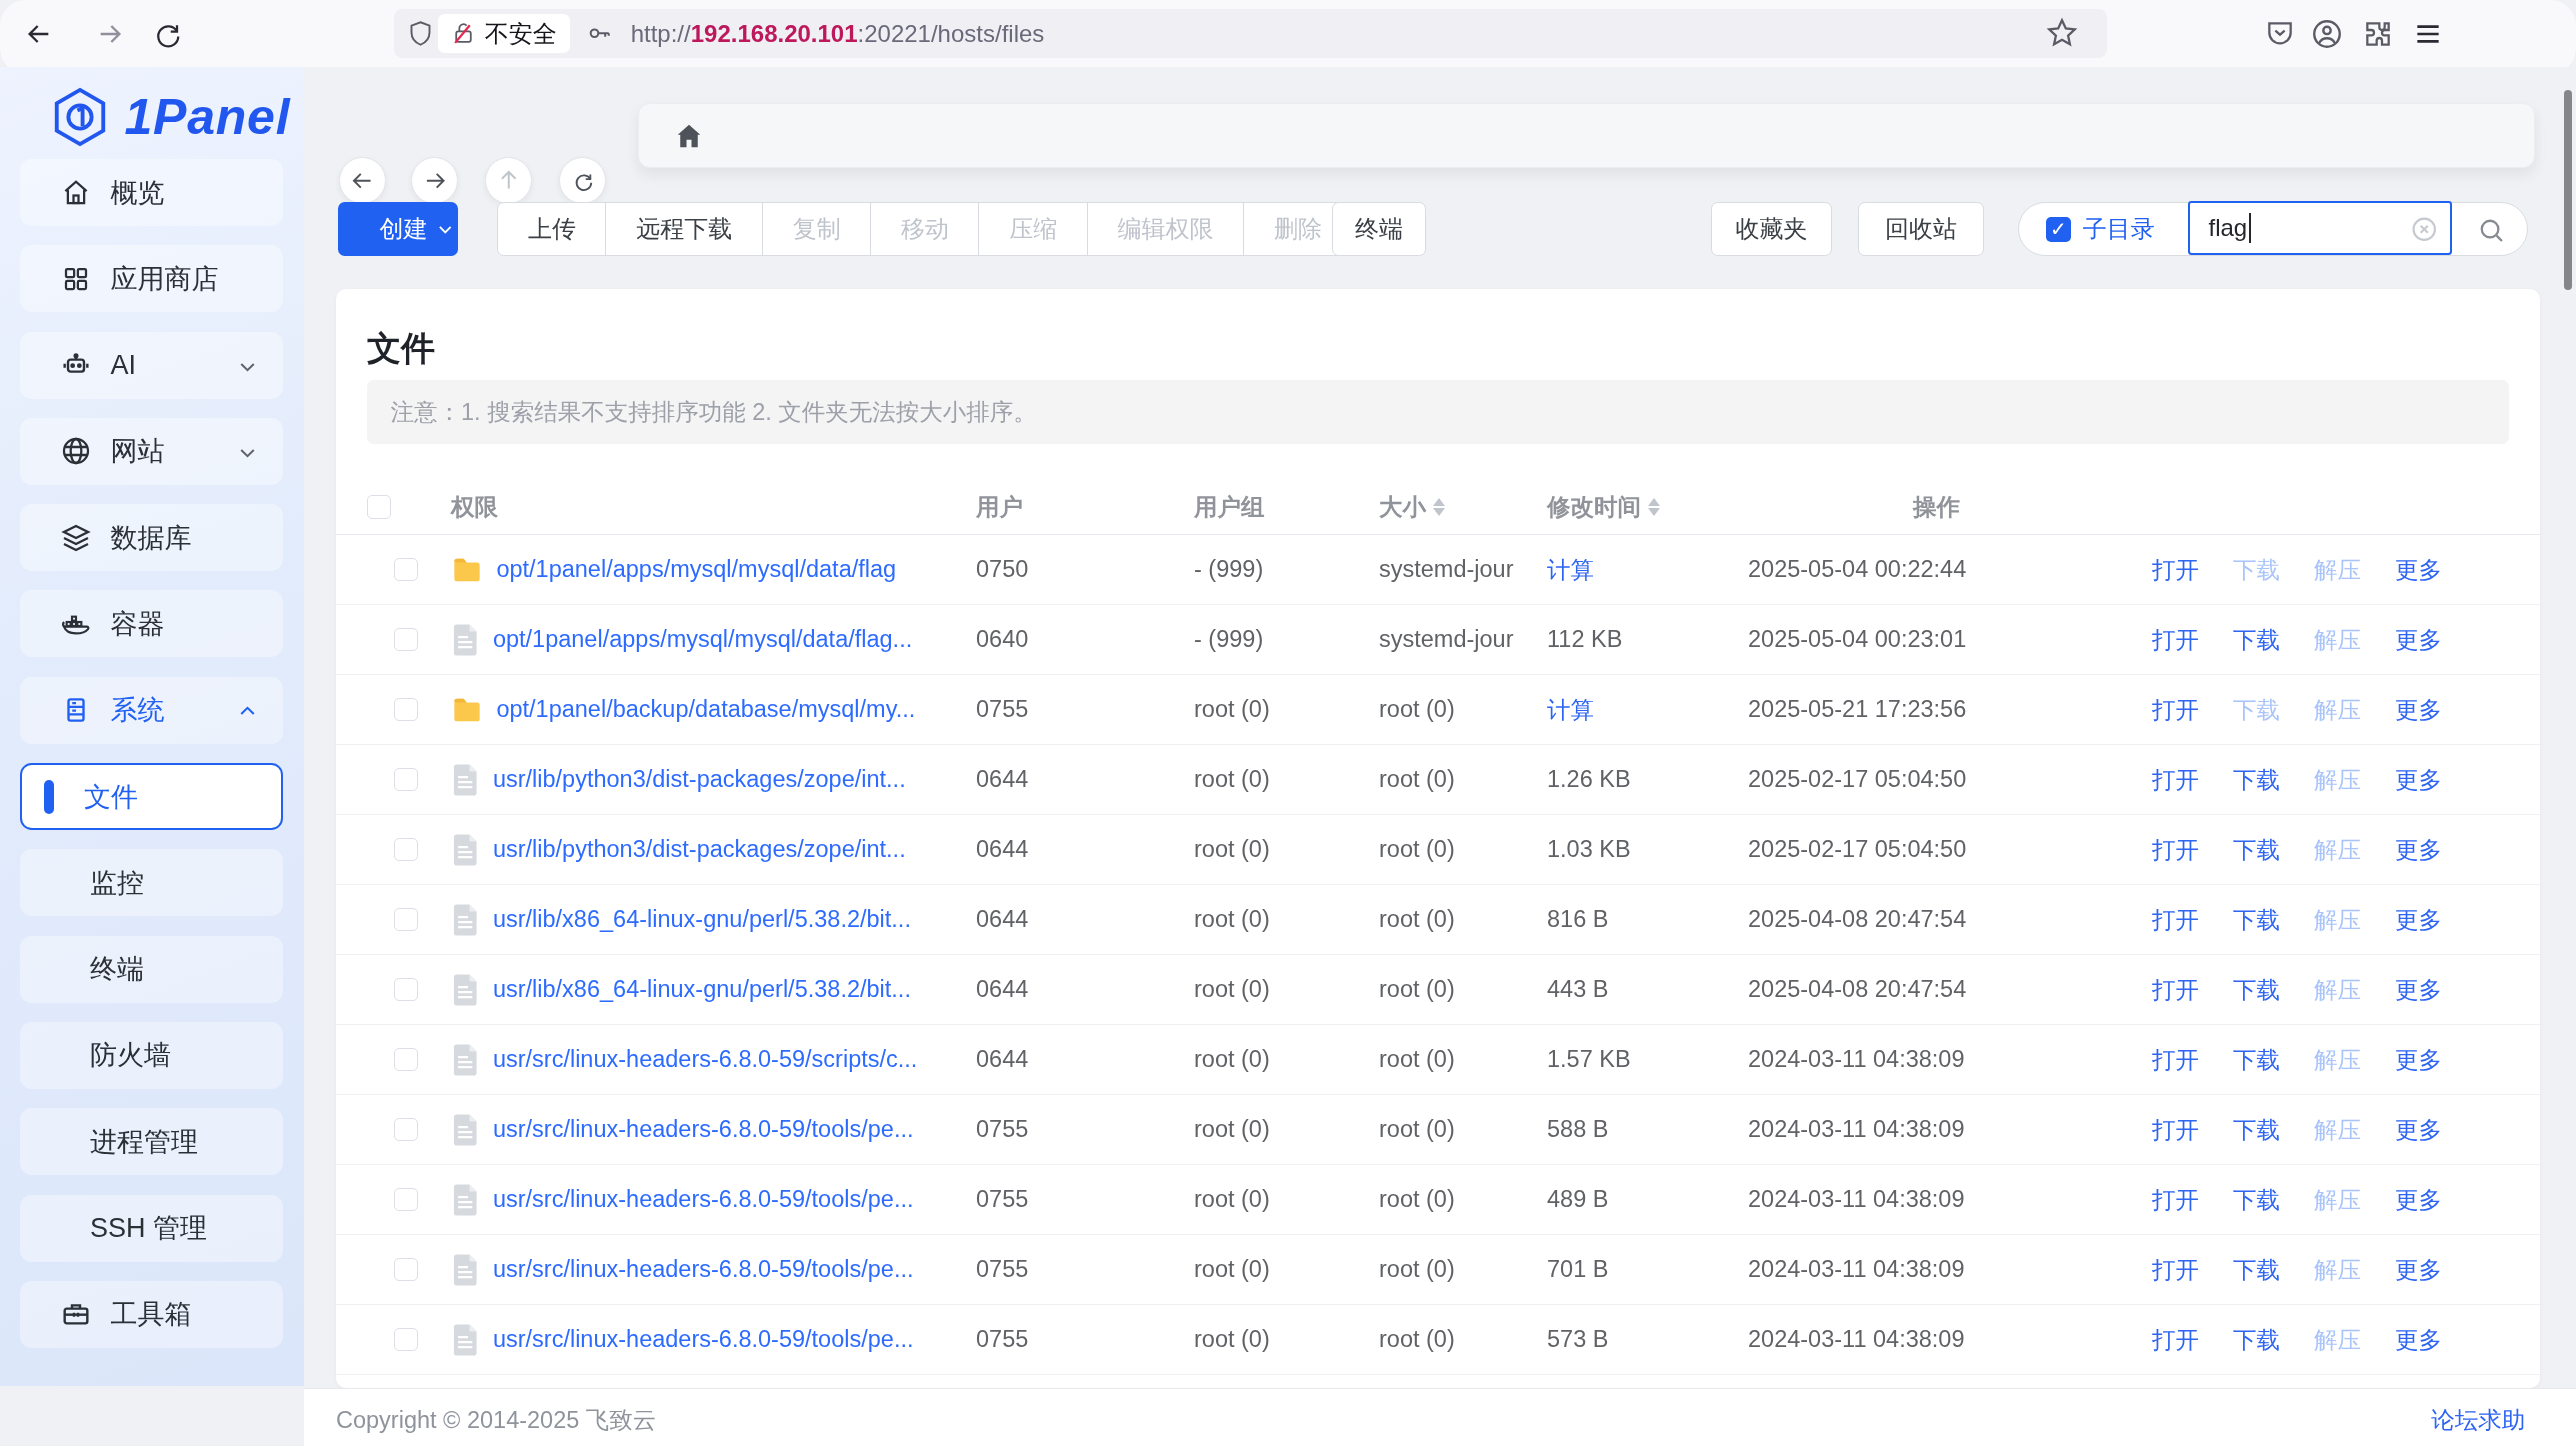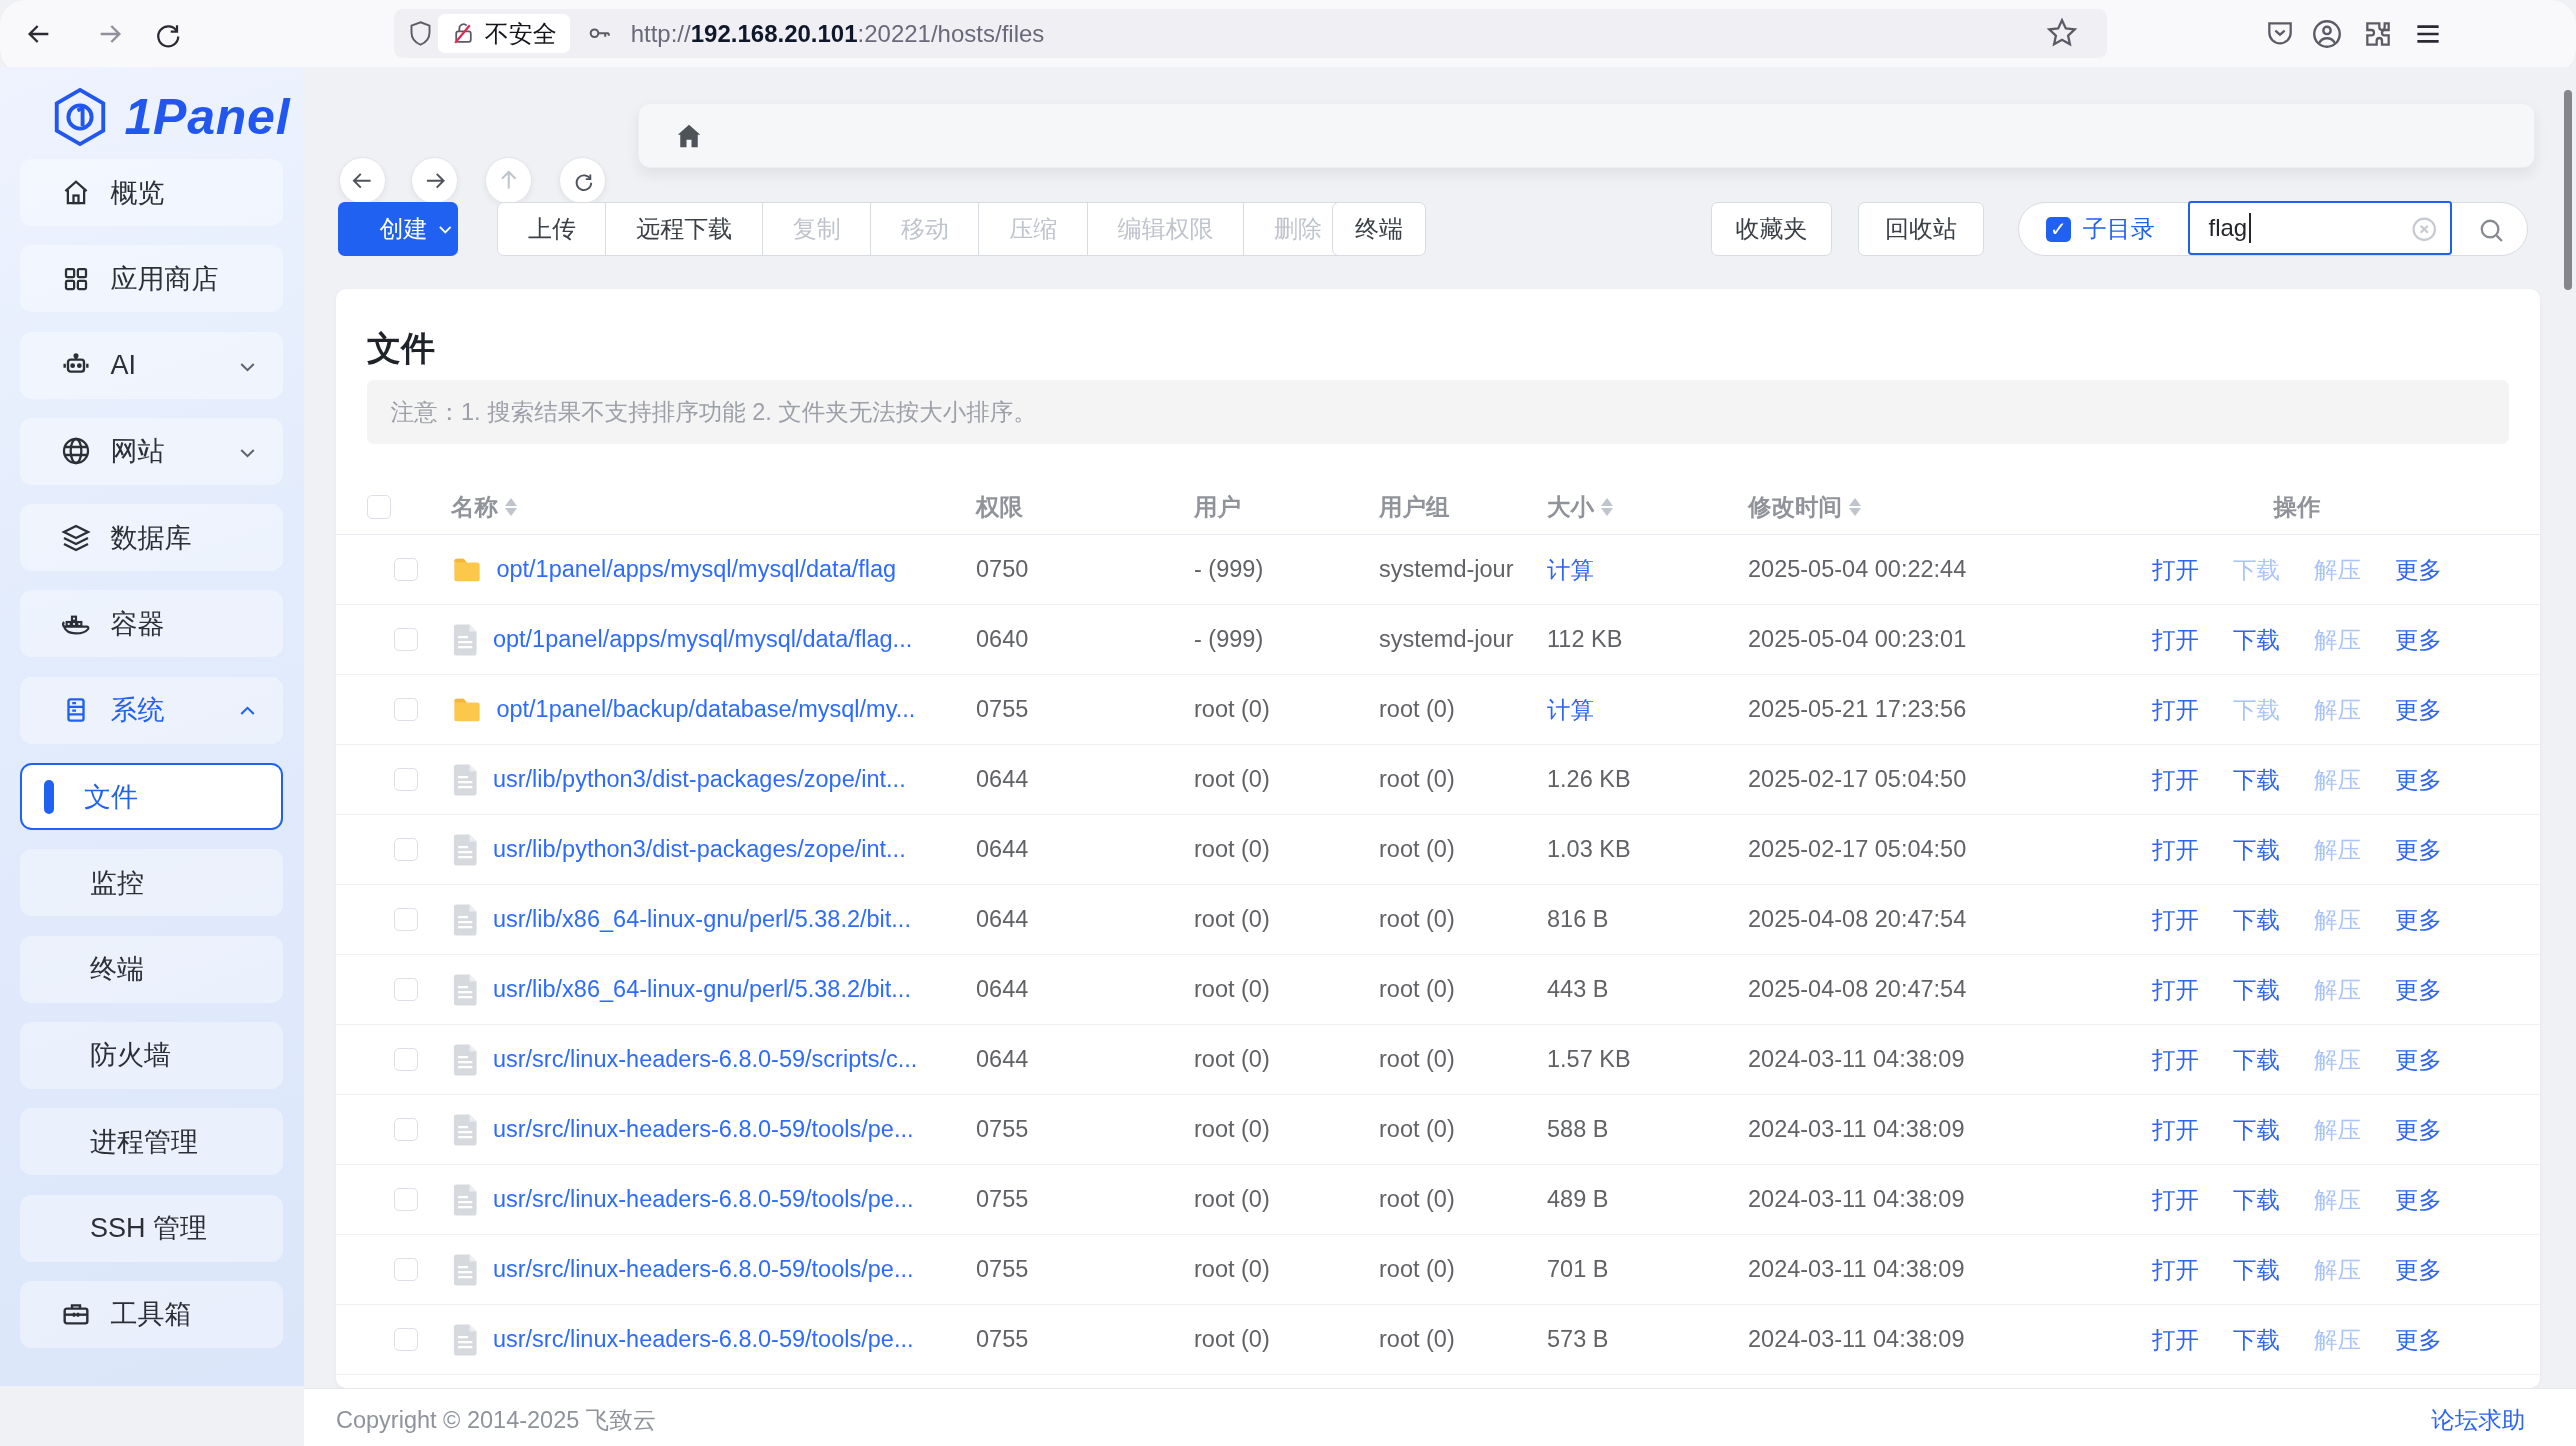--- a/index.html
+++ b/index.html
@@ -6,21 +6,21 @@
   html,body { font-family:"Liberation Sans", sans-serif; }
   #screen { position:relative; width:2576px; height:1447px; background:#f0f1f4; overflow:hidden; }
 
   
   #chrome { position:absolute; left:0; top:0; width:2576px; height:76px; background:#f9f9fb; border-bottom:1.7px solid #e0e0e6;border-radius:26px; }
   .chrome-icon { position:absolute; top:15px; width:37px; height:37px; display:flex; align-items:center; justify-content:center; }
   #urlbar { position:absolute; left:394px; top:9.2px; width:1713px; height:49px; background:#f0f0f4; border-radius:8.4px; display:flex; align-items:center; }
   #sec-chip { display:flex; align-items:center; gap:8.4px; background:#ffffff; border-radius:6.7px; height:39px; padding:0 13.4px; margin-left:44px; }
   #sec-chip span { font-size:24px; color:#15141a; }
   #url-text { font-size:24px; color:#69697a; margin-left:17px; white-space:nowrap; }
-  #url-text b { color:#0f172a; font-weight:700; }
+  #url-text b { color:#be185d; font-weight:700; }
   #star-btn { position:absolute; right:28.5px; top:6.7px; }
 
   
   #sidebar { position:absolute; left:0; top:67px; width:304px; height:1319px;
     background:linear-gradient(160deg,#eef3fe 0%, #e3ecfc 40%, #dbe6fa 100%); }
   #logo { position:absolute; left:49px; top:18.5px; display:flex; align-items:center; gap:13.4px; }
   #logo-text { font-size:50px; font-weight:800; color:#2157ee; letter-spacing:0.8px; font-style:italic; }
   #menu { position:absolute; left:20px; top:92px; width:263px; display:flex; flex-direction:column; gap:19.3px; }
   .menu-item { height:67px; border-radius:11.7px; background:rgba(255,255,255,0.38); display:flex; align-items:center; position:relative; cursor:pointer; }
   .menu-item .mi-icon { width:32px; height:32px; margin-left:40px; display:flex; align-items:center; justify-content:center; }
@@ -374,27 +374,20 @@
     <div id="card">
       <div id="page-title">文件</div>
       <div id="notice">
           <span>注意：1. 搜索结果不支持排序功能 2. 文件夹无法按大小排序。</span>
         </div>
 
       <div id="table">
         <div id="thead" class="trow">
           <div class="th">
               <div class="cb"></div>
-            </div>
-          <div class="th">
-              <span>名称</span>
-              <span class="sorter">
-                <i class="up"></i>
-                <i class="dn"></i>
-              </span>
             </div>
           <div class="th">
               <span>权限</span>
             </div>
           <div class="th">
               <span>用户</span>
             </div>
           <div class="th">
               <span>用户组</span>
             </div>

